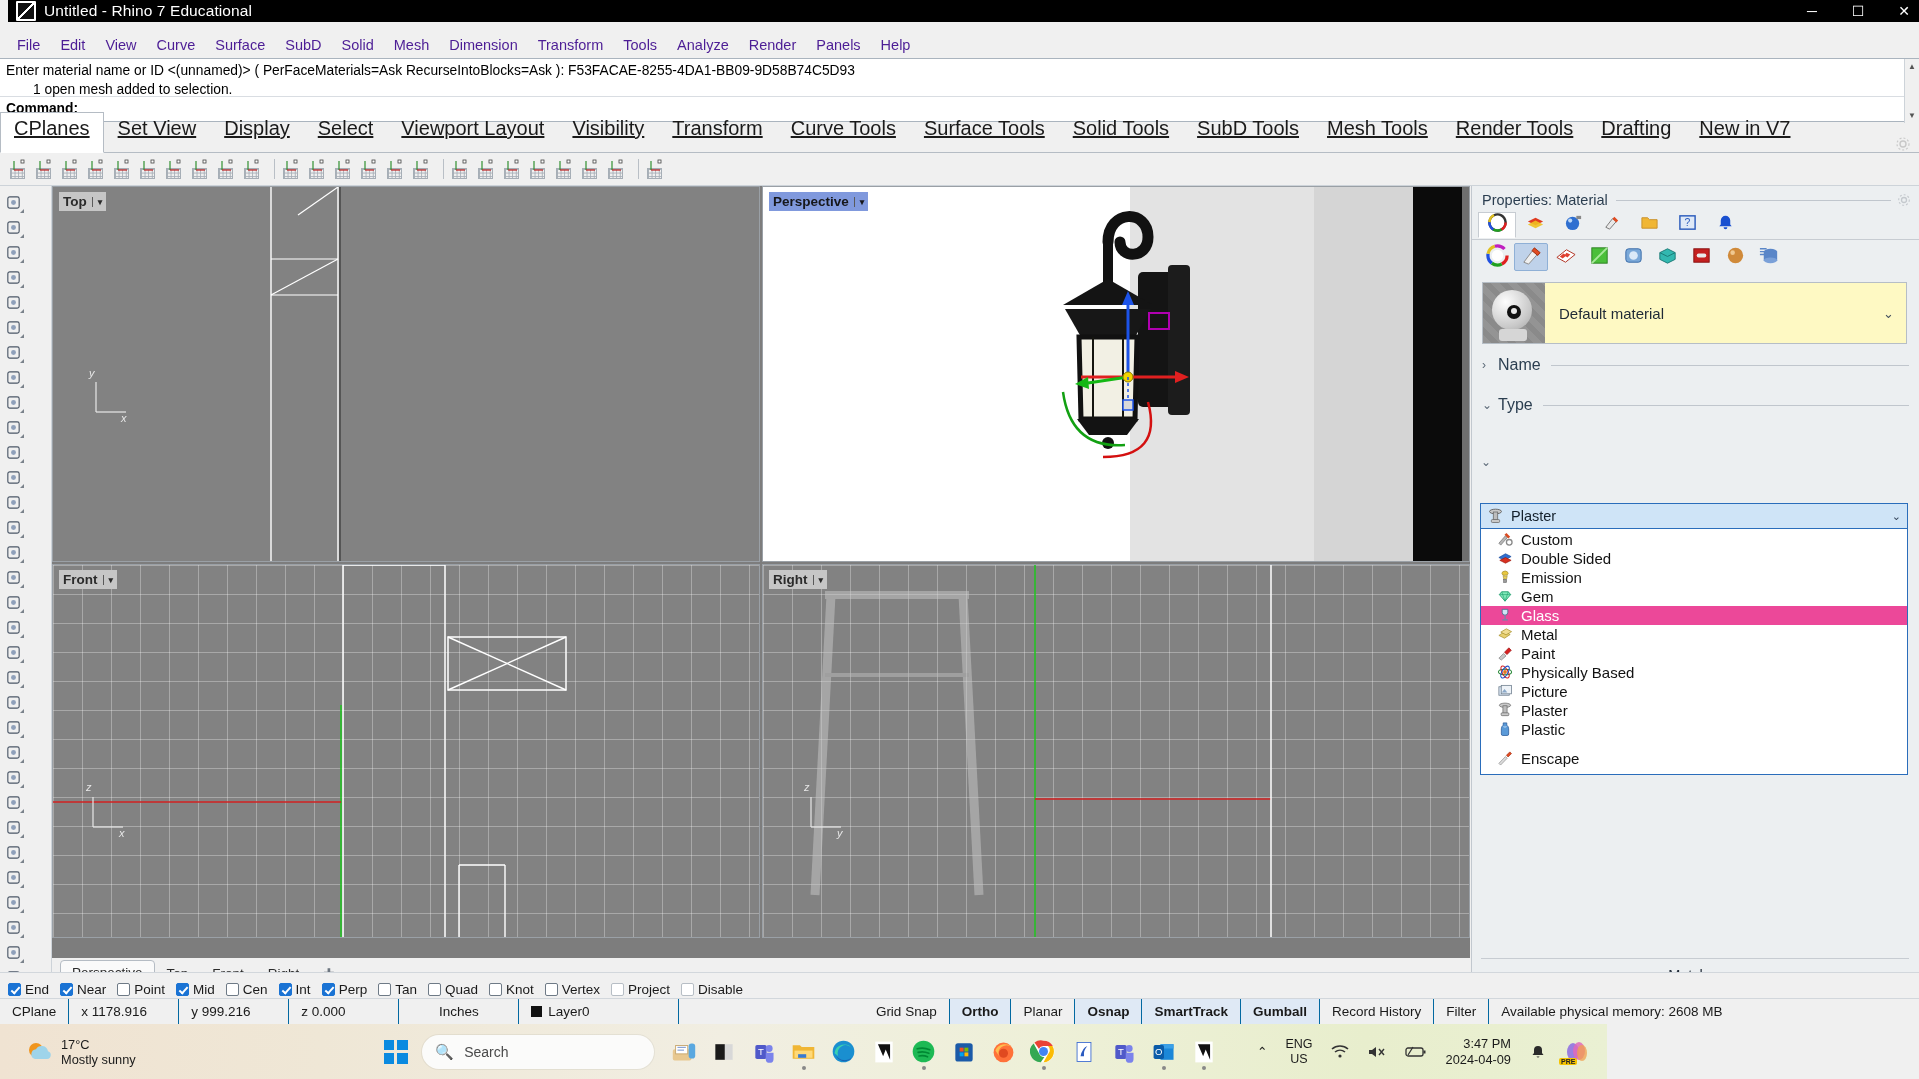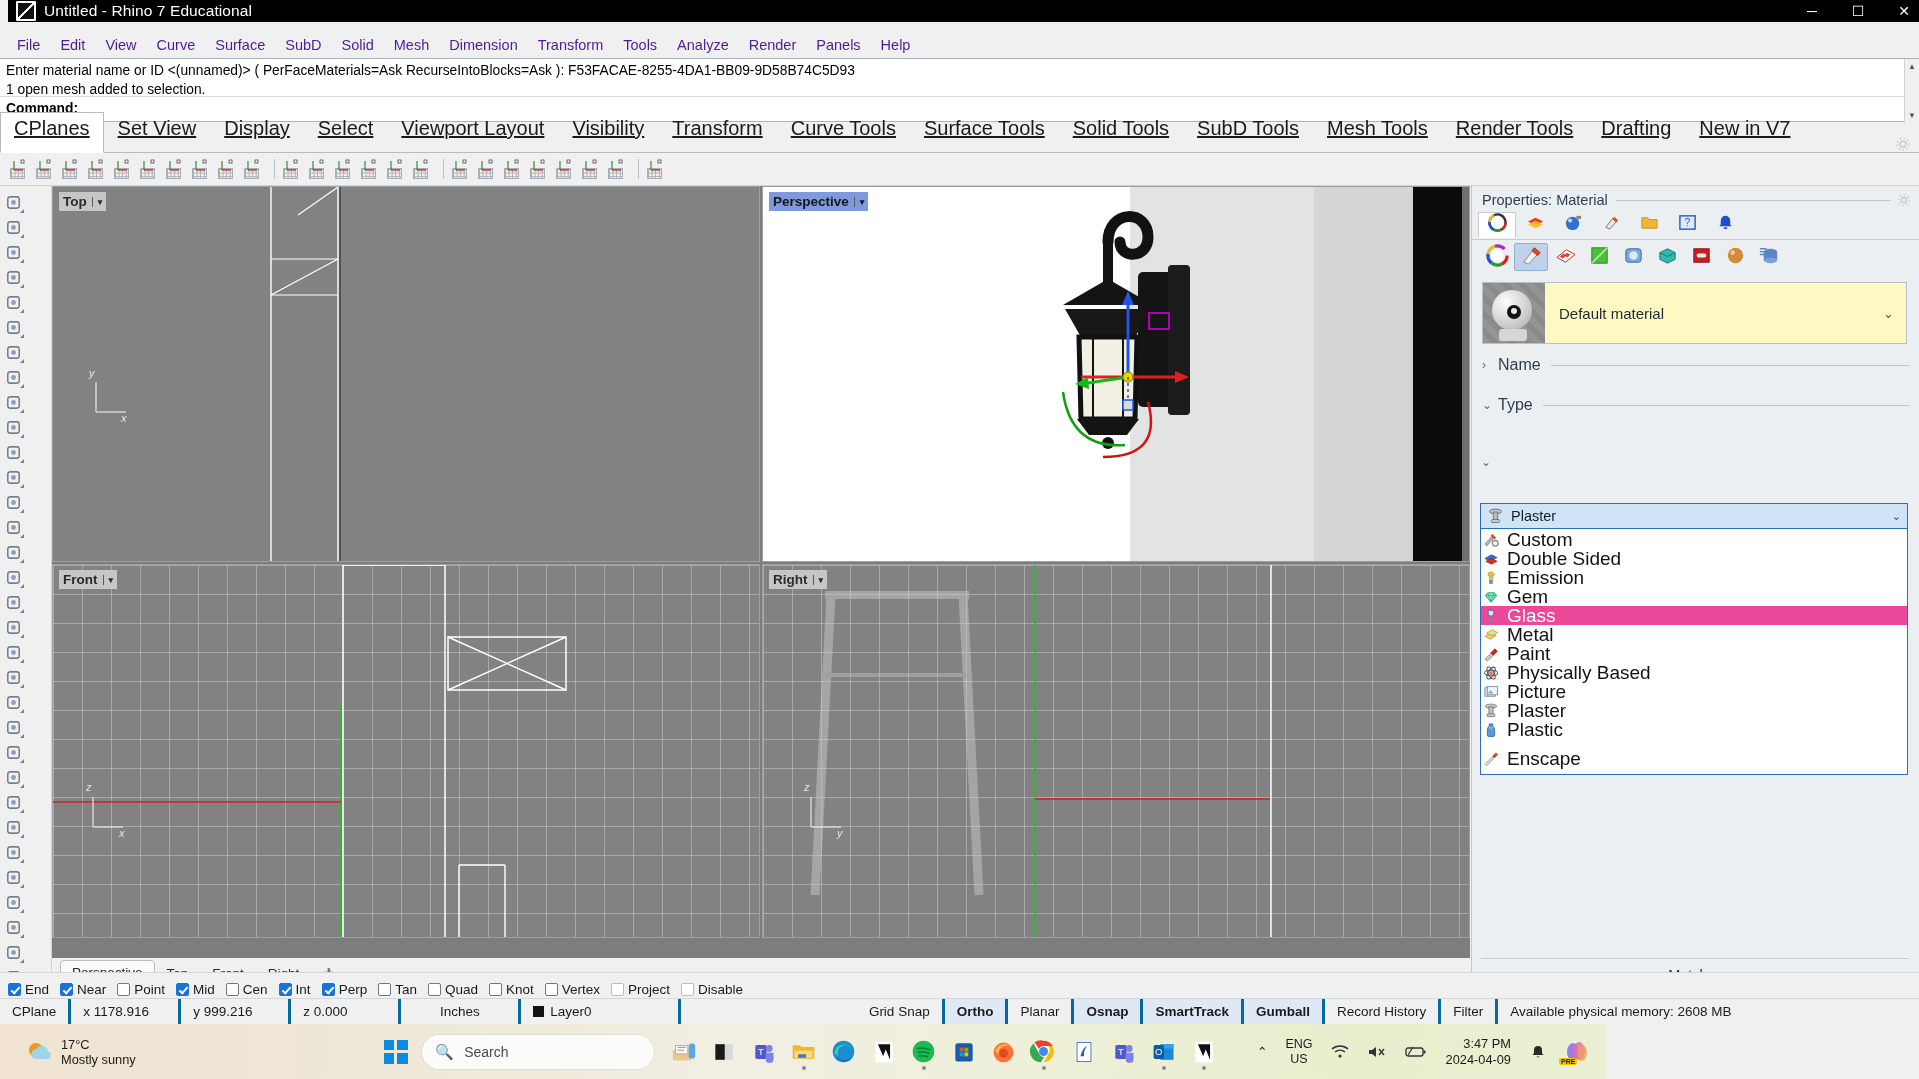--- a/index.html
+++ b/index.html
@@ -43,21 +43,21 @@
   
   .cmdarea {
     position: absolute; top: 58px; left: 0; width: 1919px; height: 64px;
     background: #ffffff; border: 1px solid #aab4be; border-left: none; border-right: none;
   }
   .cmd-history {
     padding: 2px 6px; font-size: 13.8px; color: #000; height: 38px;
     border-bottom: 1px solid #d9dde2;
   }
   .cmd-line1 { line-height: 19px; white-space: nowrap; }
-  .cmd-line2 { line-height: 19px; white-space: nowrap; }
+  .cmd-line2 { line-height: 19px; white-space: nowrap; margin-left: 27px; }
   .cmd-prompt {
     padding: 2px 6px; font-size: 13.8px; font-weight: bold; color: #000;
     height: 24px; line-height: 20px;
   }
   .cmd-scroll {
     position: absolute; right: 0; top: 0; width: 15px; height: 64px;
     background: #f0f0f0; border-left: 1px solid #cdd3d9;
     display: flex; flex-direction: column; justify-content: space-between;
   }
   .cmd-scroll div {
@@ -202,22 +202,22 @@
   .dd-head {
     height: 26px; background: #cfe4f7; border: 1px solid #2a6dbb;
     display: flex; align-items: center; padding: 0 6px; font-size: 14.5px; color: #14202c;
   }
   .dd-head .caret { margin-left: auto; font-size: 11px; color: #35465a; }
   .dd-list {
     background: #ffffff; border: 1px solid #2a6dbb; border-top: none;
     padding-top: 1px; padding-bottom: 6px;
   }
   .dd-item {
-    height: 19px; display: flex; align-items: center; padding-left: 2px;
-    font-size: 19px; color: #121212;
+    height: 19px; display: flex; align-items: center; padding-left: 16px;
+    font-size: 15px; color: #121212;
   }
   .dd-item.selected { background: #ec4899; color: #ffffff; }
   .dd-sep { height: 10px; }
   .dd-icon { width: 17px; height: 17px; margin-right: 7px; flex: 0 0 17px; position: relative; }
 
   .match-rule { position: absolute; left: 1480px; top: 958px; width: 428px; height: 1px; background: #c7ccd2; }
   .match-btn {
     position: absolute; left: 1480px; top: 962px; width: 428px; height: 26px;
     display: flex; align-items: center; justify-content: center;
     font-size: 14.5px; color: #1f2a36;
@@ -242,21 +242,21 @@
     border: solid #fff; border-width: 0 2px 2px 0; transform: rotate(42deg);
   }
   .cb.pale { border-color: #b7bec5; }
 
   
   .statusbar {
     position: absolute; top: 998px; left: 0; width: 1919px; height: 26px;
     background: #f0f0f0; display: flex; align-items: center;
     border-top: 1px solid #d2d7dc; font-size: 13.5px; color: #1a1a1a;
   }
-  .st-cell { padding: 0 12px; height: 26px; display: flex; align-items: center; border-right: 3px solid #0369a1; white-space: nowrap; }
+  .st-cell { padding: 0 12px; height: 26px; display: flex; align-items: center; border-right: 1px solid #0369a1; white-space: nowrap; }
   .st-cell.on { background: #dfe9f5; font-weight: bold; }
   .layer-swatch { width: 11px; height: 11px; background: #111; margin-right: 6px; }
 
   
   .taskbar {
     position: absolute; top: 1024px; left: 0; width: 1607px; height: 55px;
     background: linear-gradient(90deg,#f0e3d2 0%,#efe7d6 20%,#f1eee2 45%,#eef0d8 65%,#e8eecd 85%,#eaf0d3 100%);
     display: flex; align-items: center;
   }
   .tb-weather { display: flex; align-items: center; margin-left: 26px; }

